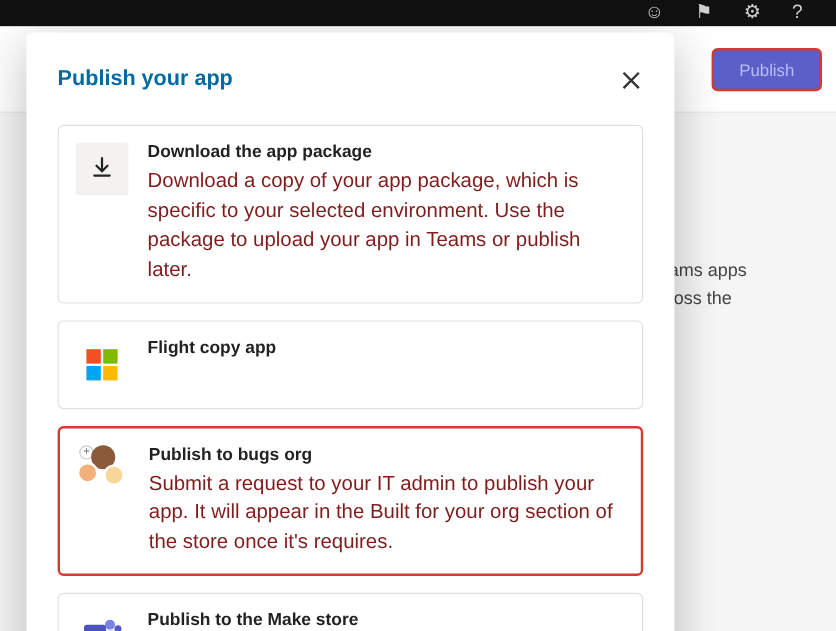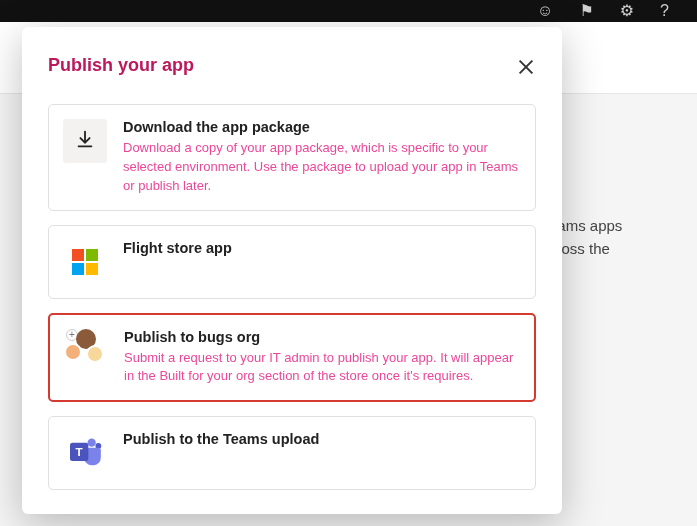--- a/index.html
+++ b/index.html
@@ -12,34 +12,34 @@
 
   
   .bgstrip { position: absolute; top: 22px; left: 0; right: 0; height: 72px; background: #fff; border-bottom: 1px solid #e5e5e5; }
   .publish-btn { position: absolute; top: 40px; right: 12px; width: 92px; height: 36px; background: #5b5fc7; color: #babdf7; border: 2px solid #d43a2f; border-radius: 5px; display: flex; align-items: center; justify-content: center; font-size: 14px; }
 
   
   .bgtext { position: absolute; top: 215px; right: 18px; width: 130px; color: #444; font-size: 15px; line-height: 1.5; }
 
   
   .modal { position: absolute; top: 27px; left: 22px; width: 540px; min-height: 470px; background: #fff; border-radius: 6px; box-shadow: 0 10px 40px rgba(0,0,0,0.25); padding: 28px 26px 24px 26px; }
-  .modal-title { font-size: 18px; font-weight: 700; color: #be185d; }
+  .modal-title { font-size: 18px; font-weight: 700; color: #0369a1; }
   .close-btn { position: absolute; top: 30px; right: 26px; width: 20px; height: 20px; cursor: pointer; }
   .close-btn::before, .close-btn::after { content: ""; position: absolute; left: 9px; top: 1px; width: 2px; height: 18px; background: #333; }
   .close-btn::before { transform: rotate(45deg); }
   .close-btn::after  { transform: rotate(-45deg); }
 
   .cards { margin-top: 28px; display: flex; flex-direction: column; gap: 14px; }
   .card { display: flex; border: 1px solid #e0e0e0; border-radius: 5px; padding: 14px 16px 14px 14px; gap: 16px; cursor: pointer; }
   .card.highlight { border: 2px solid #d43a2f; }
   .card .iconbox { flex: 0 0 44px; height: 44px; display: flex; align-items: center; justify-content: center; }
   .iconbox.gray { background: #f3f2f1; border-radius: 3px; }
   .card .textcol { flex: 1; }
   .card .ctitle { font-weight: 700; font-size: 14.5px; color: #222; margin-bottom: 4px; }
-  .card .cdesc  { font-size: 13px; color: #ec4899; line-height: 1.45; }
+  .card .cdesc  { font-size: 17px; color: #7f1d1d; line-height: 1.45; }
 
   
   .ms-grid { width: 26px; height: 26px; display: grid; grid-template-columns: 1fr 1fr; grid-template-rows: 1fr 1fr; gap: 2px; }
   .ms-grid span:nth-child(1){background:#f25022;} .ms-grid span:nth-child(2){background:#7fba00;}
   .ms-grid span:nth-child(3){background:#00a4ef;} .ms-grid span:nth-child(4){background:#ffb900;}
 
   
   .dl-icon svg { width: 22px; height: 22px; }
 
   
@@ -60,20 +60,23 @@
 
   <div class="topbar">
     <span class="ticon">☺</span>
     <span class="ticon">⚑</span>
     <span class="ticon">⚙</span>
     <span class="ticon">?</span>
   </div>
 
   <div class="bgstrip"></div>
 
+  <div class="publish-btn">
+    <span>Publish</span>
+  </div>
 
   <div class="bgtext">
     <div>eams apps</div>
     <div>cross the</div>
   </div>
 
   <div class="modal">
     <div class="modal-title">Publish your app</div>
     <div class="close-btn"></div>
 
@@ -98,21 +101,21 @@
       <div class="card">
         <div class="iconbox">
           <div class="ms-grid">
               <span></span>
               <span></span>
               <span></span>
               <span></span>
             </div>
         </div>
         <div class="textcol">
-          <div class="ctitle">Flight store app</div>
+          <div class="ctitle">Flight copy app</div>
         </div>
       </div>
 
       <div class="card highlight">
         <div class="iconbox">
           <div class="people">
             <div class="plus">+</div>
             <div class="h h1"></div>
               <div class="h h2"></div>
               <div class="h h3"></div>
@@ -130,19 +133,19 @@
             <svg viewBox="0 0 48 48">
               <circle cx="32" cy="14" r="5" fill="#7b83eb"></circle>
               <circle cx="40" cy="18" r="3.5" fill="#5059c9"></circle>
               <path d="M26 20 h14 a3 3 0 0 1 3 3 v9 a9 9 0 0 1 -9 9 h-2 a9 9 0 0 1 -9 -9 v-9 a3 3 0 0 1 3 -3 z" fill="#7b83eb"></path>
               <rect x="6" y="14" width="22" height="22" rx="3" fill="#4b53bc"></rect>
               <text x="17" y="30" text-anchor="middle" font-family="Segoe UI, Arial" font-size="14" font-weight="700" fill="#fff">T</text>
             </svg>
           </span>
         </div>
         <div class="textcol">
-          <div class="ctitle">Publish to the Teams upload</div>
+          <div class="ctitle">Publish to the Make store</div>
         </div>
       </div>
 
     </div>
   </div>
 </div>
 
 </body></html>

